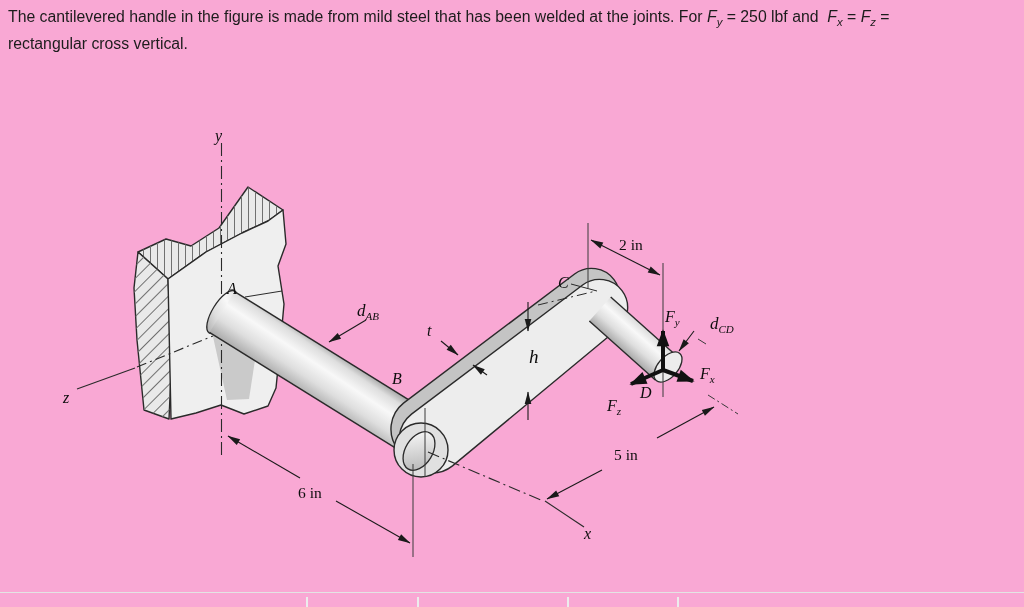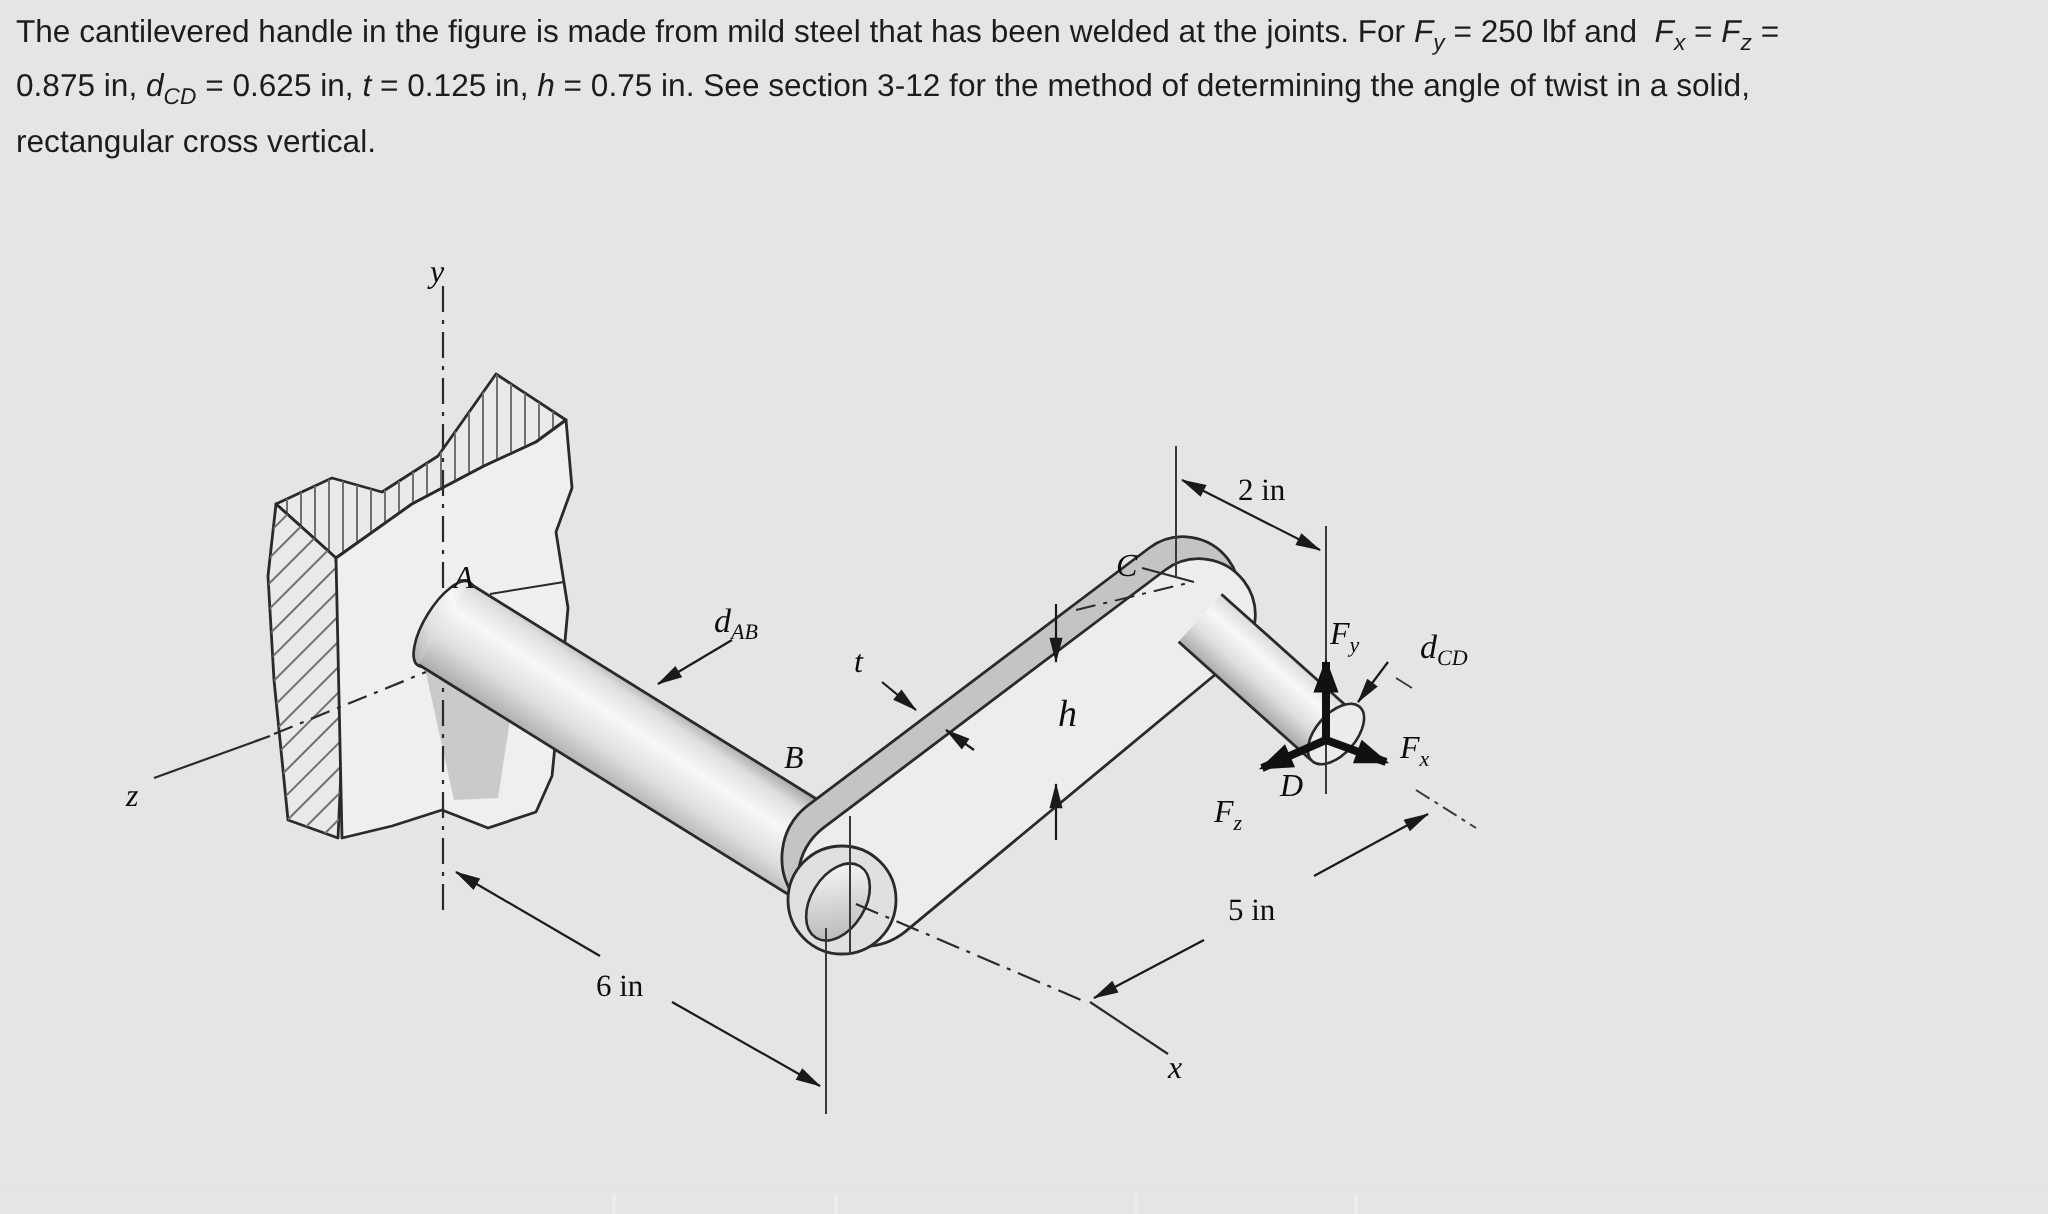--- a/index.html
+++ b/index.html
@@ -1,37 +1,36 @@
 <!DOCTYPE html>
 <html><head>
 <meta charset="utf-8">
 <style>
   html,body{margin:0;padding:0;background:#fff;}
-  #page{position:relative;width:1024px;height:607px;background:#e5e5e5;overflow:hidden;
+  #page{position:relative;width:1024px;height:607px;background:#f9a8d4;overflow:hidden;
         font-family:"Liberation Sans",sans-serif;color:#1c1c1c;}
   #problem{position:absolute;top:3px;left:8px;width:1012px;
            font-size:15.8px;line-height:27.4px;letter-spacing:0px;}
   .pline{white-space:pre;}
   .pline i{font-style:italic;}
   .pline sub{font-size:0.72em;font-style:italic;line-height:0;}
   #fig{position:absolute;left:0;top:0;}
   text{fill:#0d0d0d;}
   .serifit{font-family:"Liberation Serif","DejaVu Serif",serif;font-style:italic;}
   .serif{font-family:"Liberation Serif","DejaVu Serif",serif;}
   #bottom-divider{position:absolute;left:0;right:0;top:592px;height:1px;background:#e4e4e4;}
   .tick{position:absolute;top:597px;width:2px;height:10px;background:#ececec;}
 </style>
 </head>
 <body>
 
 <div id="page">
 
   <div id="problem">
       <div class="pline"><span>The cantilevered handle in the figure is made from mild steel that has been welded at the joints. For </span><i>F<sub>y</sub></i><span> = 250 lbf and  </span><i>F<sub>x</sub></i><span> = </span><i>F<sub>z</sub></i><span> =</span></div>
-      <div class="pline"><span>0.875 in, </span><i>d<sub>CD</sub></i><span> = 0.625 in, </span><i>t</i><span> = 0.125 in, </span><i>h</i><span> = 0.75 in. See section 3-12 for the method of determining the angle of twist in a solid,</span></div>
       <div class="pline"><span>rectangular cross vertical.</span></div>
     </div>
 
   <svg id="fig" width="1024" height="607" viewBox="0 0 1024 607">
     <defs>
       <linearGradient id="gradAB" gradientUnits="userSpaceOnUse" x1="240" y1="286" x2="204" y2="340">
         <stop offset="0" stop-color="#9e9e9e"></stop>
           <stop offset="0.15" stop-color="#dedede"></stop>
         <stop offset="0.35" stop-color="#f8f8f8"></stop>
           <stop offset="0.6" stop-color="#dedede"></stop>

